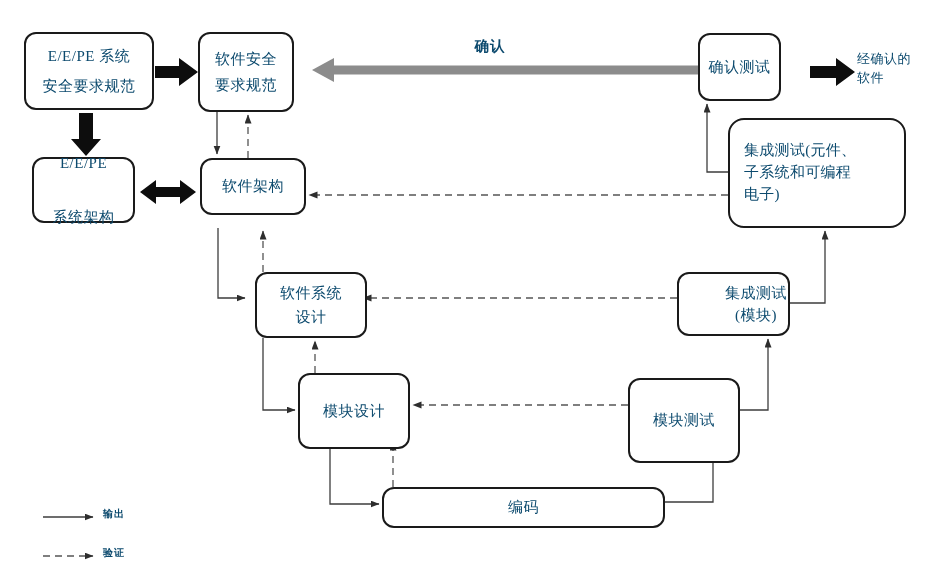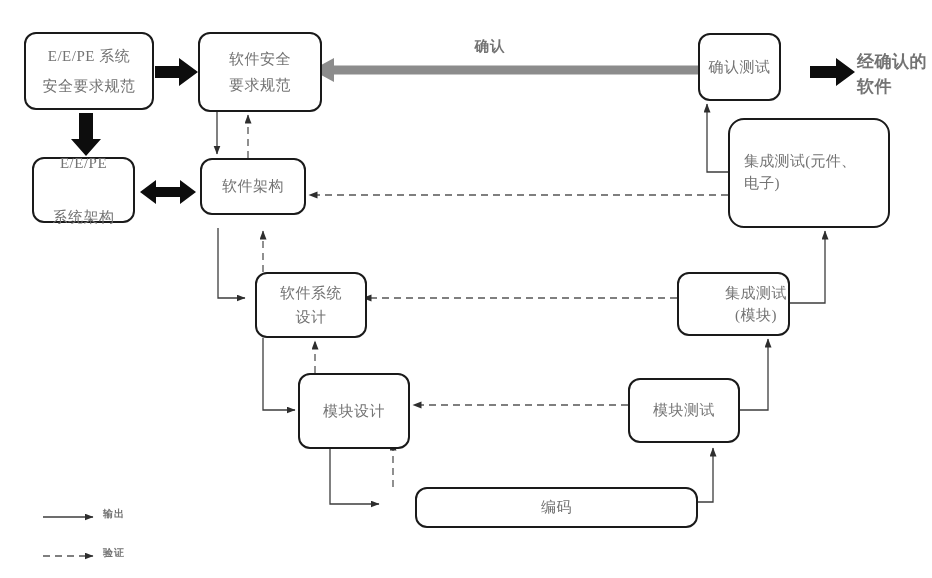--- a/index.html
+++ b/index.html
@@ -1,34 +1,34 @@
 <!DOCTYPE html>
 <html><head>
 <meta charset="utf-8">
 <style>
   html,body{margin:0;padding:0;background:#ffffff;}
   #canvas{
     position:relative;width:932px;height:578px;background:#ffffff;overflow:hidden;
-    font-family:"Liberation Serif","DejaVu Serif",serif;color:#737373;
+    font-family:"Liberation Serif","DejaVu Serif",serif;color:#0c4a6e;
   }
   #wires{position:absolute;left:0;top:0;width:932px;height:578px;}
   .box{
     position:absolute;box-sizing:border-box;background:#fff;
     border:2px solid #1a1a1a;border-radius:12px;
     display:flex;flex-direction:column;align-items:center;justify-content:center;
     font-size:15px;line-height:1.75;text-align:center;font-weight:500;
     letter-spacing:0.5px;
   }
   .box span{display:block;white-space:nowrap;}
   .box.big{
     align-items:flex-start;text-align:left;border-radius:16px;
     padding:0 8px 0 14px;line-height:1.45;letter-spacing:0.3px;
   }
   .freetext{
-    position:absolute;font-size:17px;line-height:1.45;font-weight:700;
+    position:absolute;font-size:13px;line-height:1.45;font-weight:400;
     letter-spacing:0.5px;white-space:nowrap;
   }
   .arrowlabel{position:absolute;font-size:14.5px;font-weight:700;letter-spacing:1px;}
   .legendtext{position:absolute;font-size:10px;font-weight:700;letter-spacing:1px;}
 </style>
 </head>
 <body>
 
 <div id="canvas">
 
@@ -73,21 +73,21 @@
       <path d="M140,192 L156,180 V187 H180 V180 L196,192 L180,204 V197 H156 V204 Z"></path>
       <path d="M810,66 H836 V58 L855,72 L836,86 V78 H810 Z"></path>
     </g>
   </svg>
 
   <div class="box" style="left:24px;top:32px;width:130px;height:78px;line-height:2.0;">
     <span>E/E/PE 系统</span>
     <span>安全要求规范</span>
   </div>
 
-  <div class="box" style="left:198px;top:32px;width:124px;height:80px;">
+  <div class="box" style="left:198px;top:32px;width:96px;height:80px;">
     <span>软件安全</span>
     <span>要求规范</span>
   </div>
 
   <div class="box" style="left:32px;top:157px;width:103px;height:66px;gap:28px;">
     <span>E/E/PE</span>
     <span>系统架构</span>
   </div>
 
   <div class="box" style="left:200px;top:158px;width:106px;height:57px;">
@@ -96,35 +96,36 @@
 
   <div class="box" style="left:248px;top:272px;width:112px;height:66px;line-height:1.6;margin-left:7px;">
     <span>软件系统</span>
     <span>设计</span>
   </div>
 
   <div class="box" style="left:298px;top:373px;width:112px;height:76px;">
     <span>模块设计</span>
   </div>
 
-  <div class="box" style="left:382px;top:487px;width:283px;height:41px;margin-left:33px;">
+  <div class="box" style="left:382px;top:487px;width:283px;height:41px;">
     <span>编码</span>
   </div>
 
-  <div class="box" style="left:628px;top:378px;width:112px;height:65px;">
+  <div class="box" style="left:628px;top:378px;width:112px;height:85px;">
     <span>模块测试</span>
   </div>
 
   <div class="box" style="left:677px;top:272px;width:113px;height:64px;line-height:1.5;padding-left:45px;">
     <span>集成测试</span>
     <span>(模块)</span>
   </div>
 
-  <div class="box big" style="left:728px;top:118px;width:162px;height:110px;">
+  <div class="box big" style="left:728px;top:118px;width:178px;height:110px;">
     <span>集成测试(元件、</span>
+    <span>子系统和可编程</span>
     <span>电子)</span>
   </div>
 
   <div class="box" style="left:698px;top:33px;width:83px;height:68px;">
     <span>确认测试</span>
   </div>
 
   <div class="freetext" style="left:857px;top:50px;">
     <span style="display:block">经确认的</span>
     <span style="display:block">软件</span>

